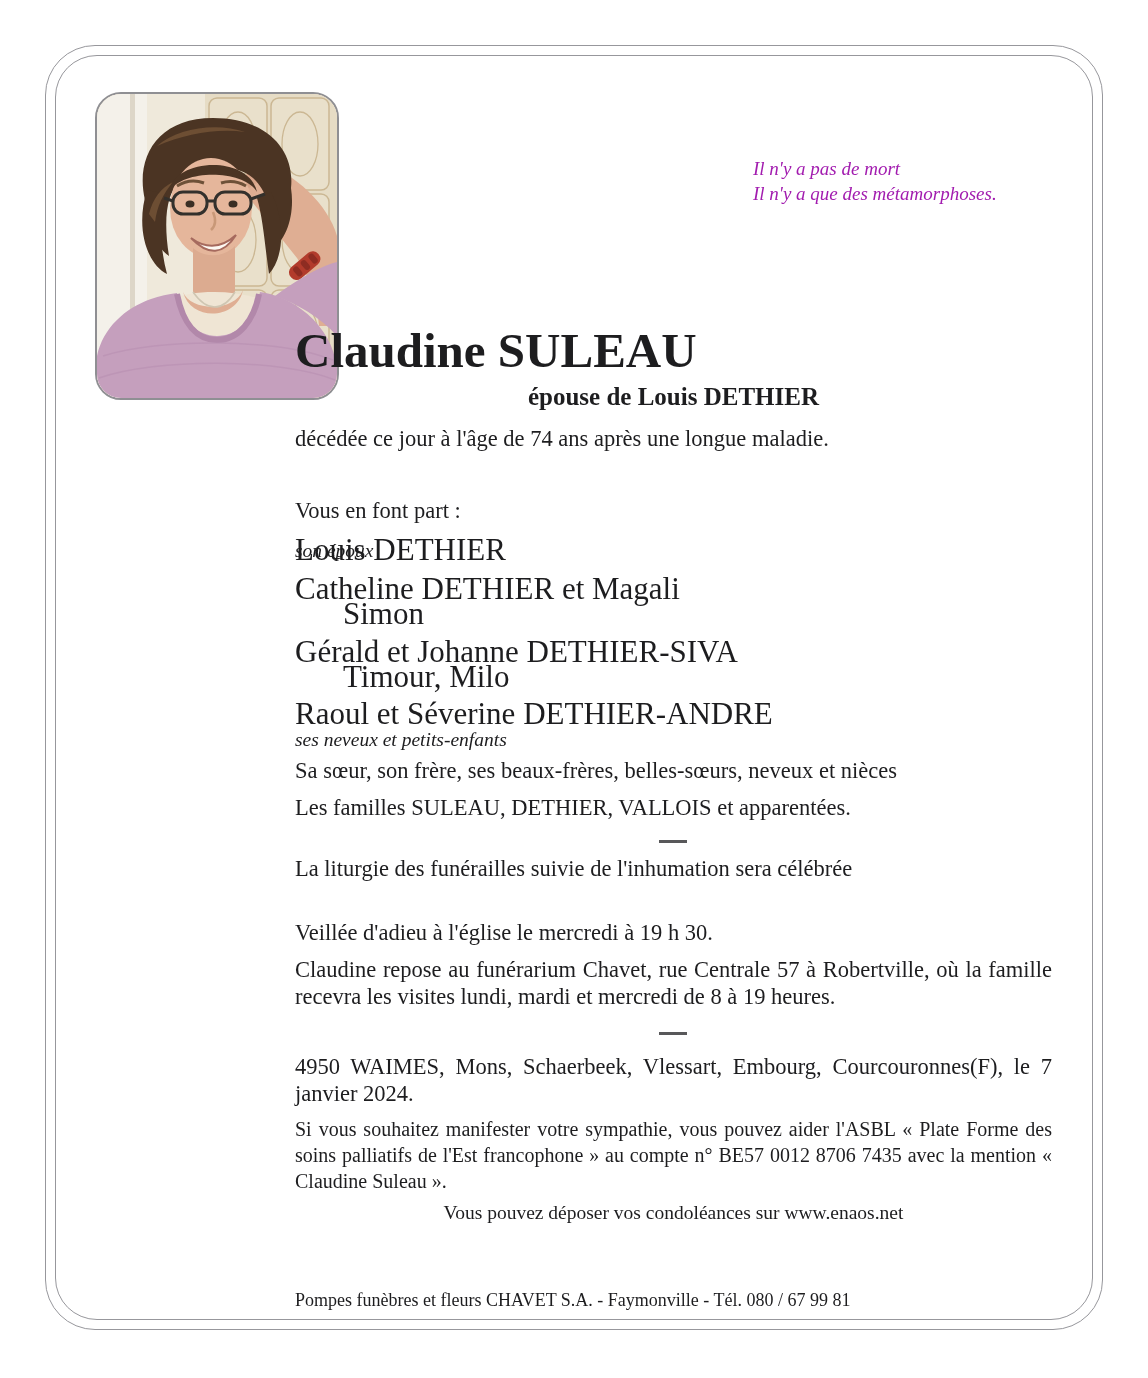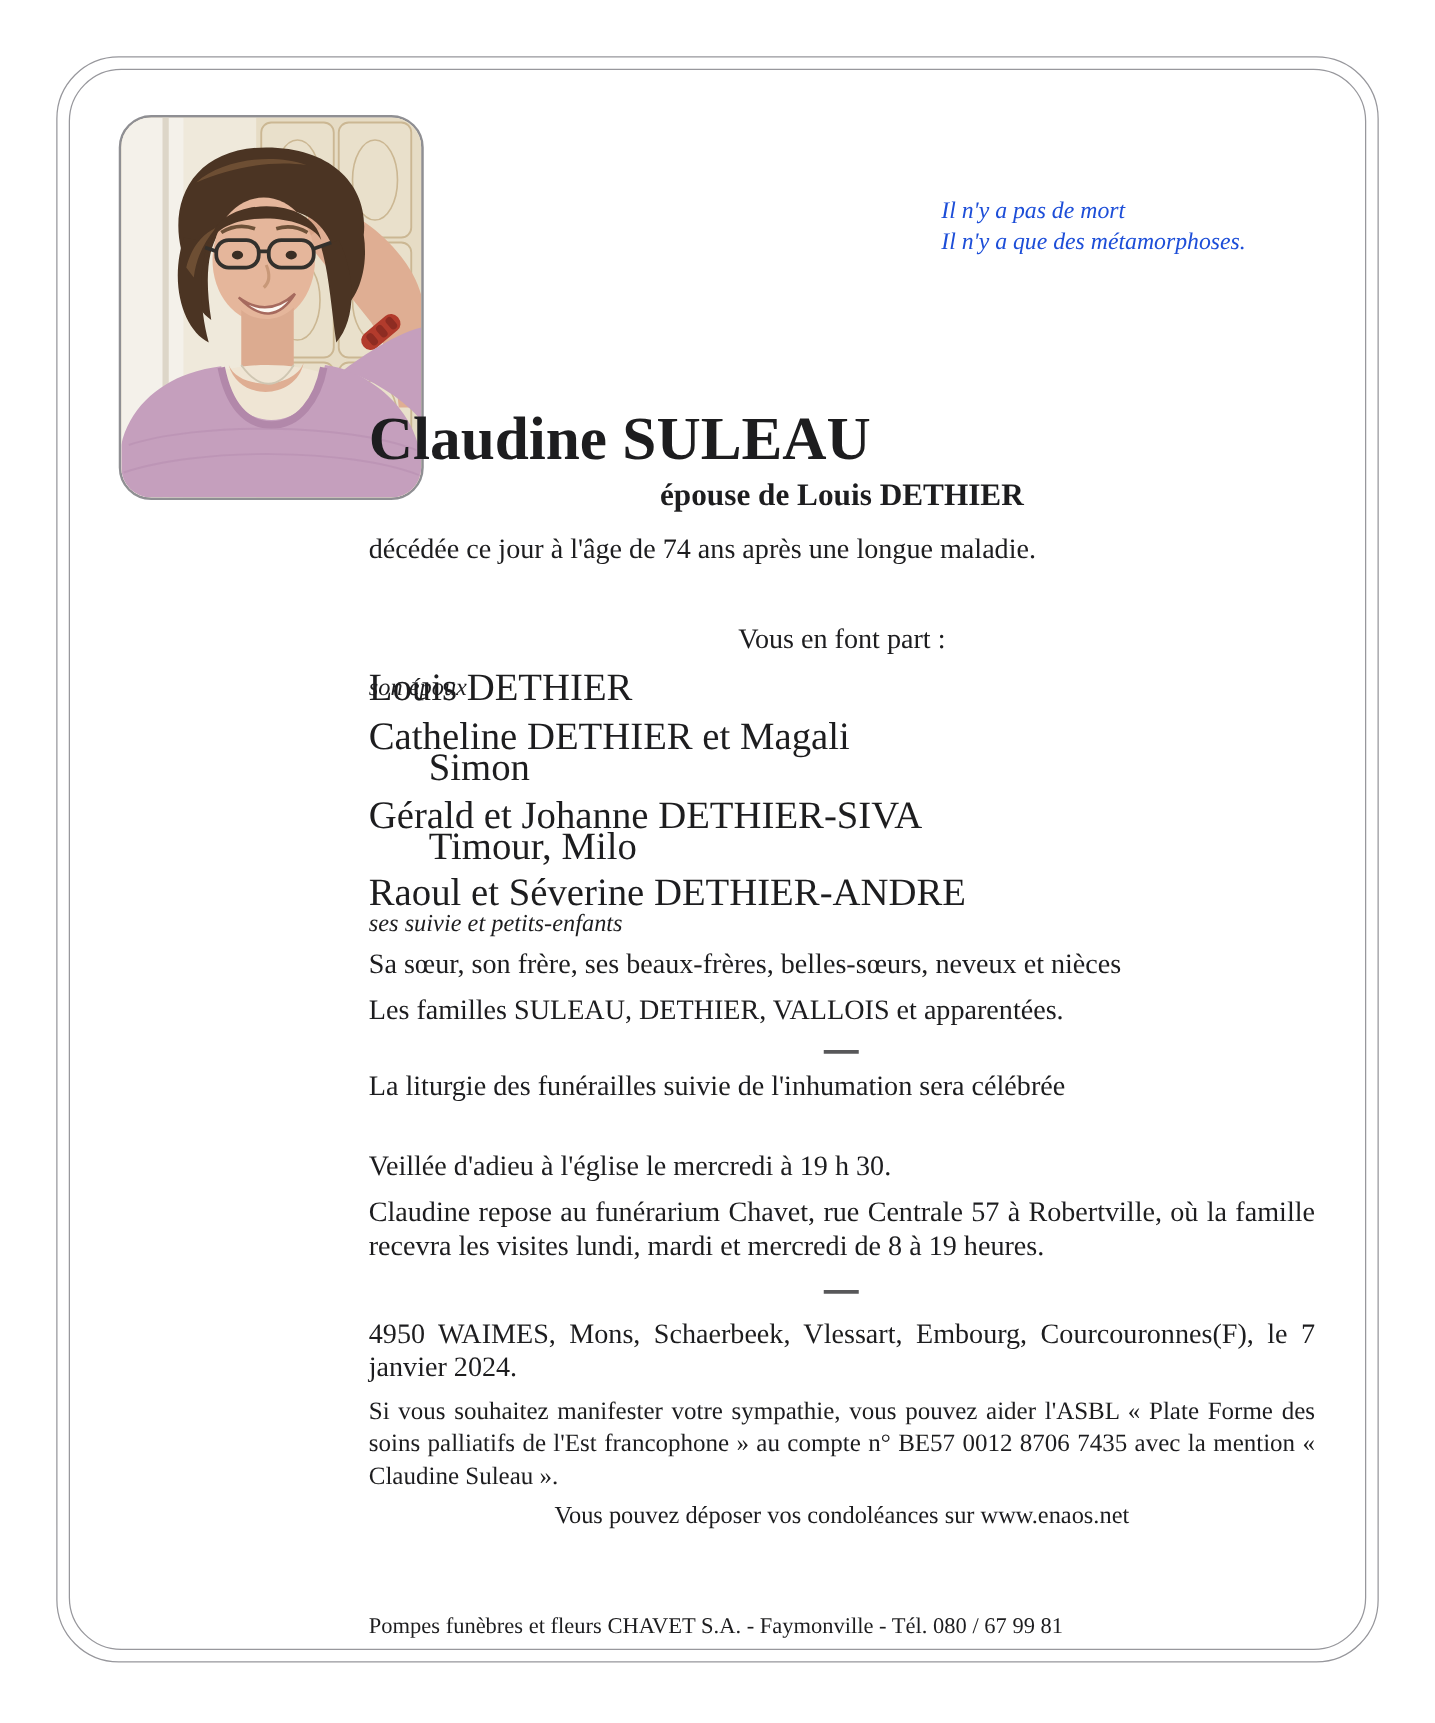--- a/index.html
+++ b/index.html
@@ -29,35 +29,35 @@
     border-radius:26px;overflow:hidden;
     border:2px solid #8f8f93;background:#ece3d2;
   }
   .photo svg{display:block;width:100%;height:100%;}
 
   
   .col{left:295px;width:757px;}
 
   .epigraph{
     left:753px;top:156px;
-    font-style:italic;font-size:19px;line-height:25px;color:#1d4ed8;
+    font-style:italic;font-size:19px;line-height:25px;color:#a21caf;
   }
 
   .name{
     left:295px;top:324px;width:757px;margin:0;
     text-align:left;font-size:49px;font-weight:bold;line-height:1.1;
   }
   .relation{
     left:295px;top:383px;width:757px;margin:0;
     text-align:center;font-size:25px;font-weight:bold;
   }
 
   .body-text{font-size:22.5px;line-height:25px;}
   .notice{top:426px;}
-  .intro{top:498px;text-align:center;}
+  .intro{top:498px;}
 
   .mourner{left:295px;width:757px;font-size:31px;line-height:25px;}
   .m0{top:537px;}
   .m1{top:576px;}
   .m2{top:639px;}
   .m3{top:701px;}
   .kids{padding-left:48px;}
 
   .role{
     left:295px;width:757px;text-align:left;
@@ -198,21 +198,21 @@
 </div>
 
 <div class="abs mourner m2">
   <div>Gérald et Johanne DETHIER-SIVA</div>
   <div class="kids">Timour, Milo</div>
 </div>
 
 <div class="abs mourner m3">
   <div>Raoul et Séverine DETHIER-ANDRE</div>
 </div>
-<div class="abs role role-enfants">ses suivie et petits-enfants</div>
+<div class="abs role role-enfants">ses neveux et petits-enfants</div>
 
 <div class="abs col body-text relatives">Sa sœur, son frère, ses beaux-frères, belles-sœurs, neveux et nièces</div>
 <div class="abs col body-text families">Les familles SULEAU, DETHIER, VALLOIS et apparentées.</div>
 
 <div class="abs sep sep1"></div>
 
 <div class="abs col body-text liturgy">
   <div>La liturgie des funérailles suivie de l'inhumation sera célébrée</div>
 </div>
 <div class="abs col body-text vigil">Veillée d'adieu à l'église le mercredi à 19 h 30.</div>

